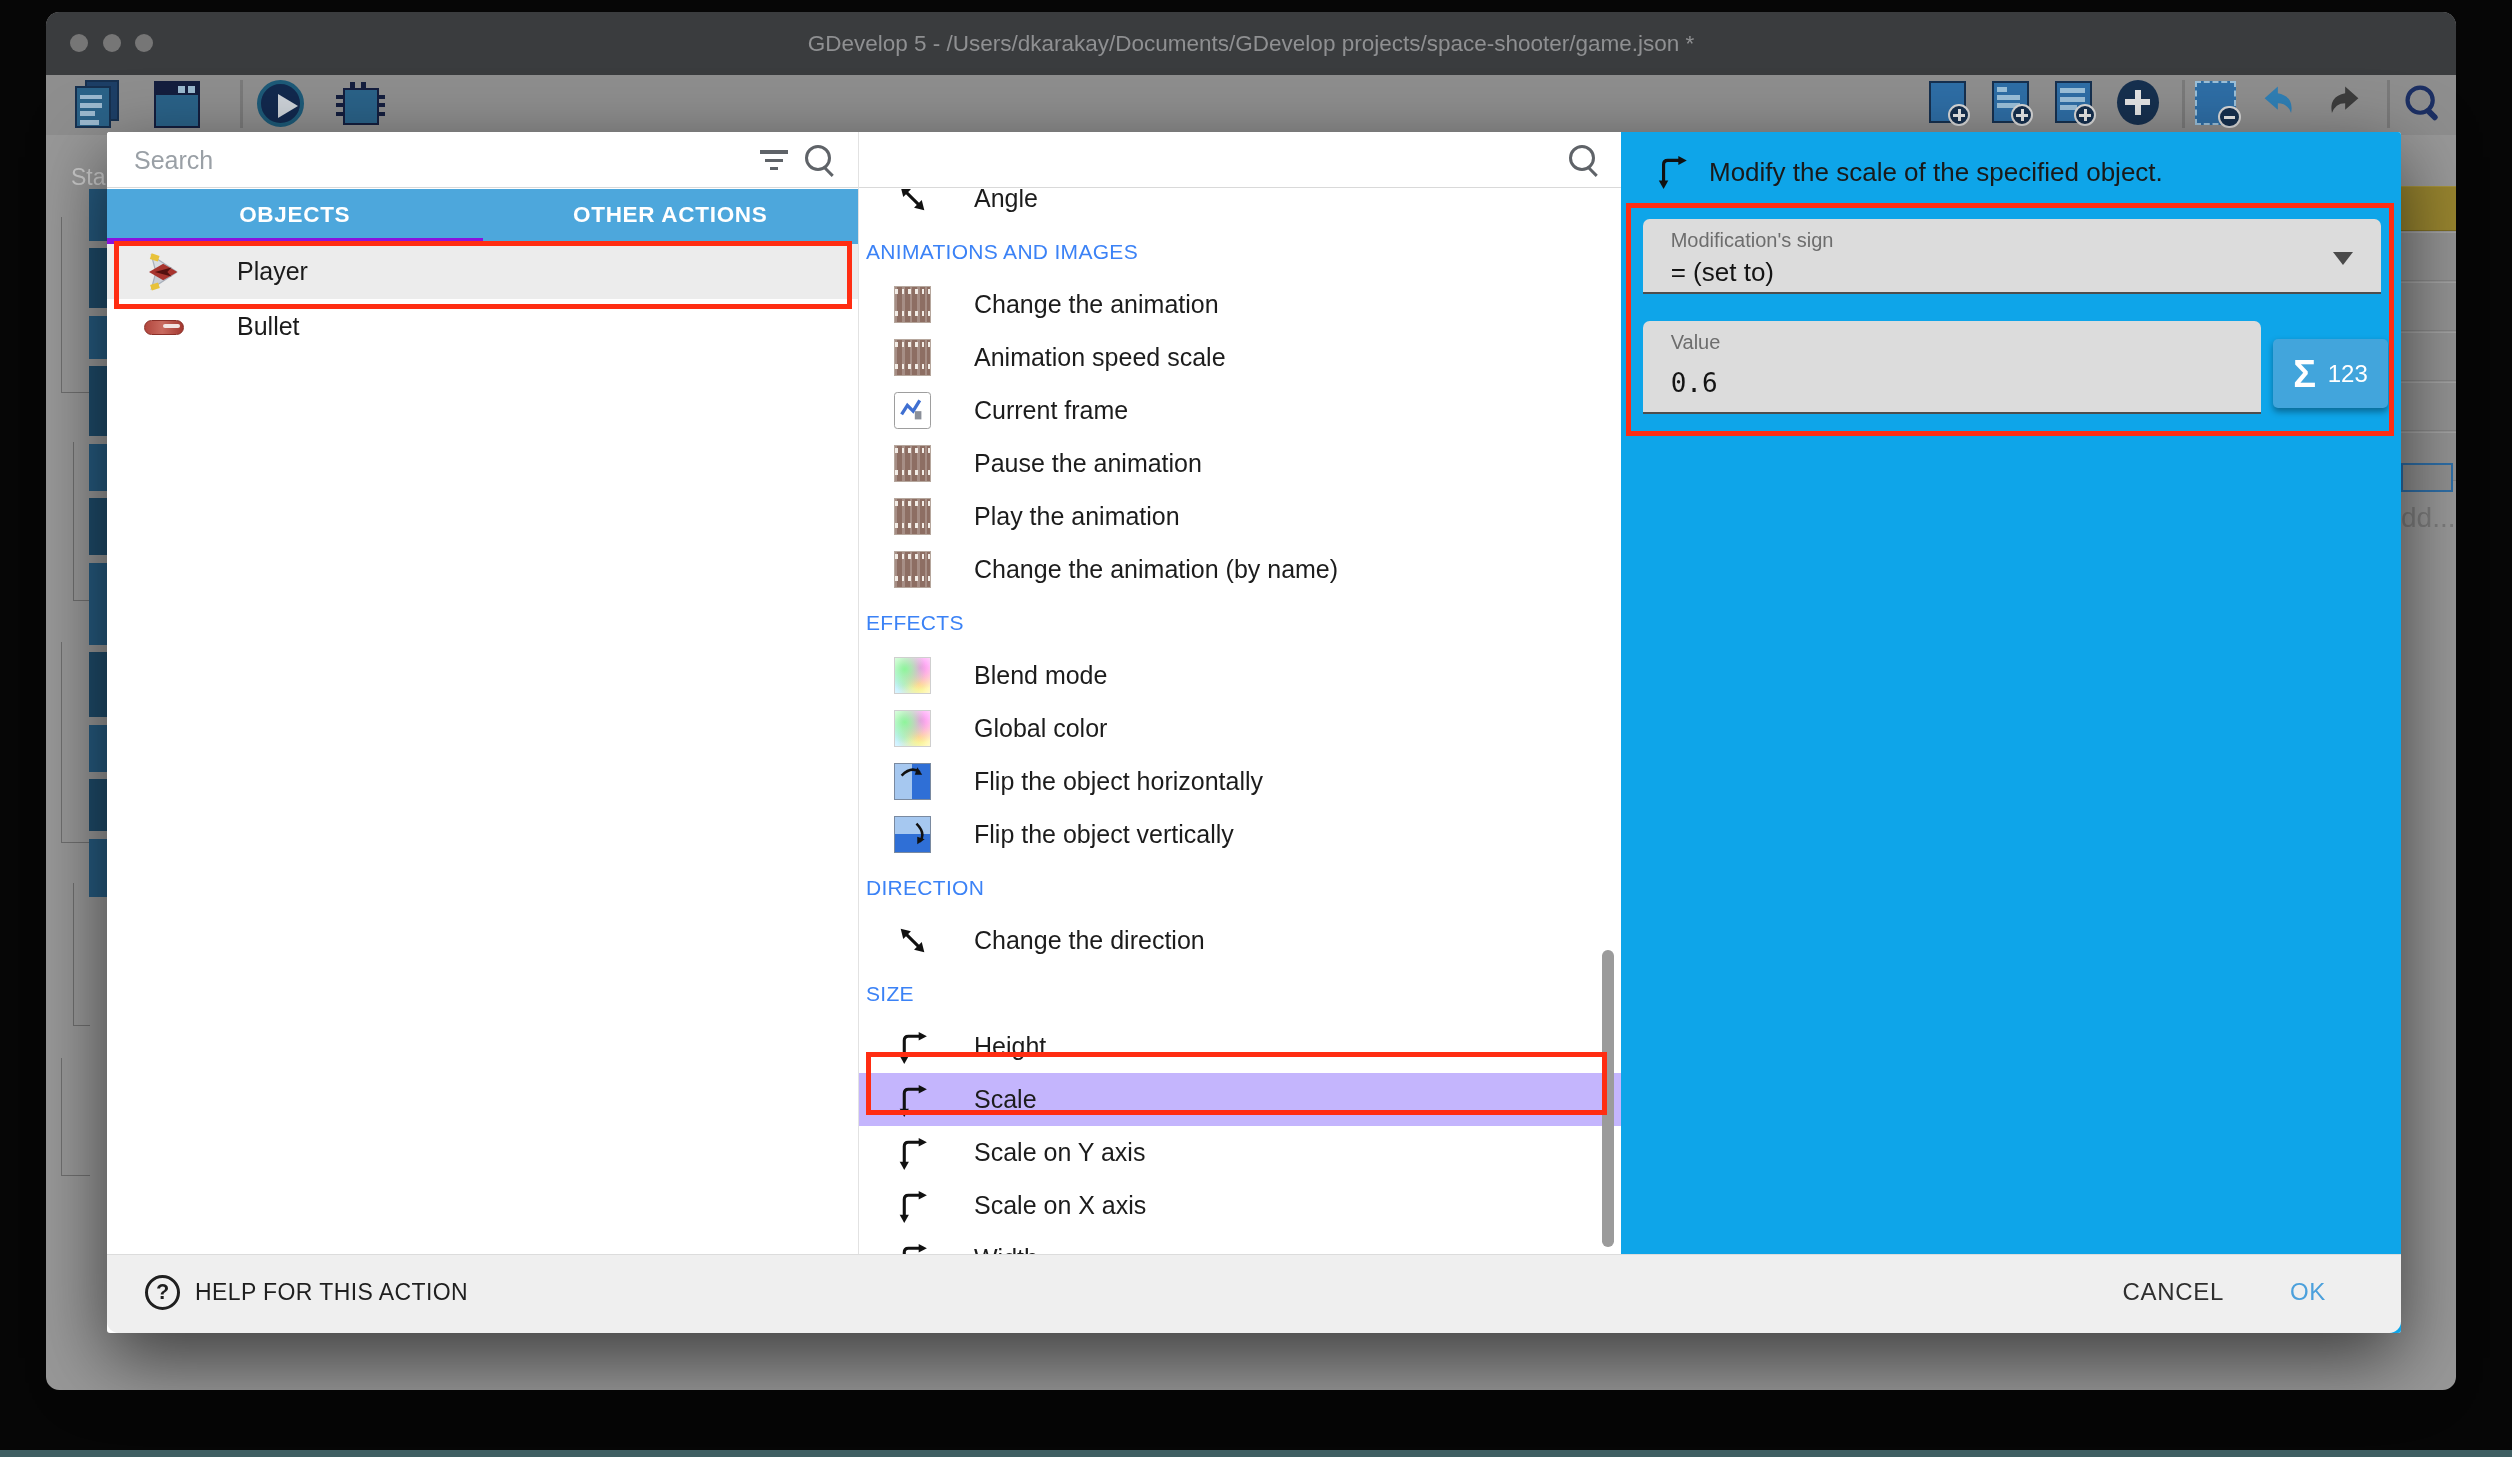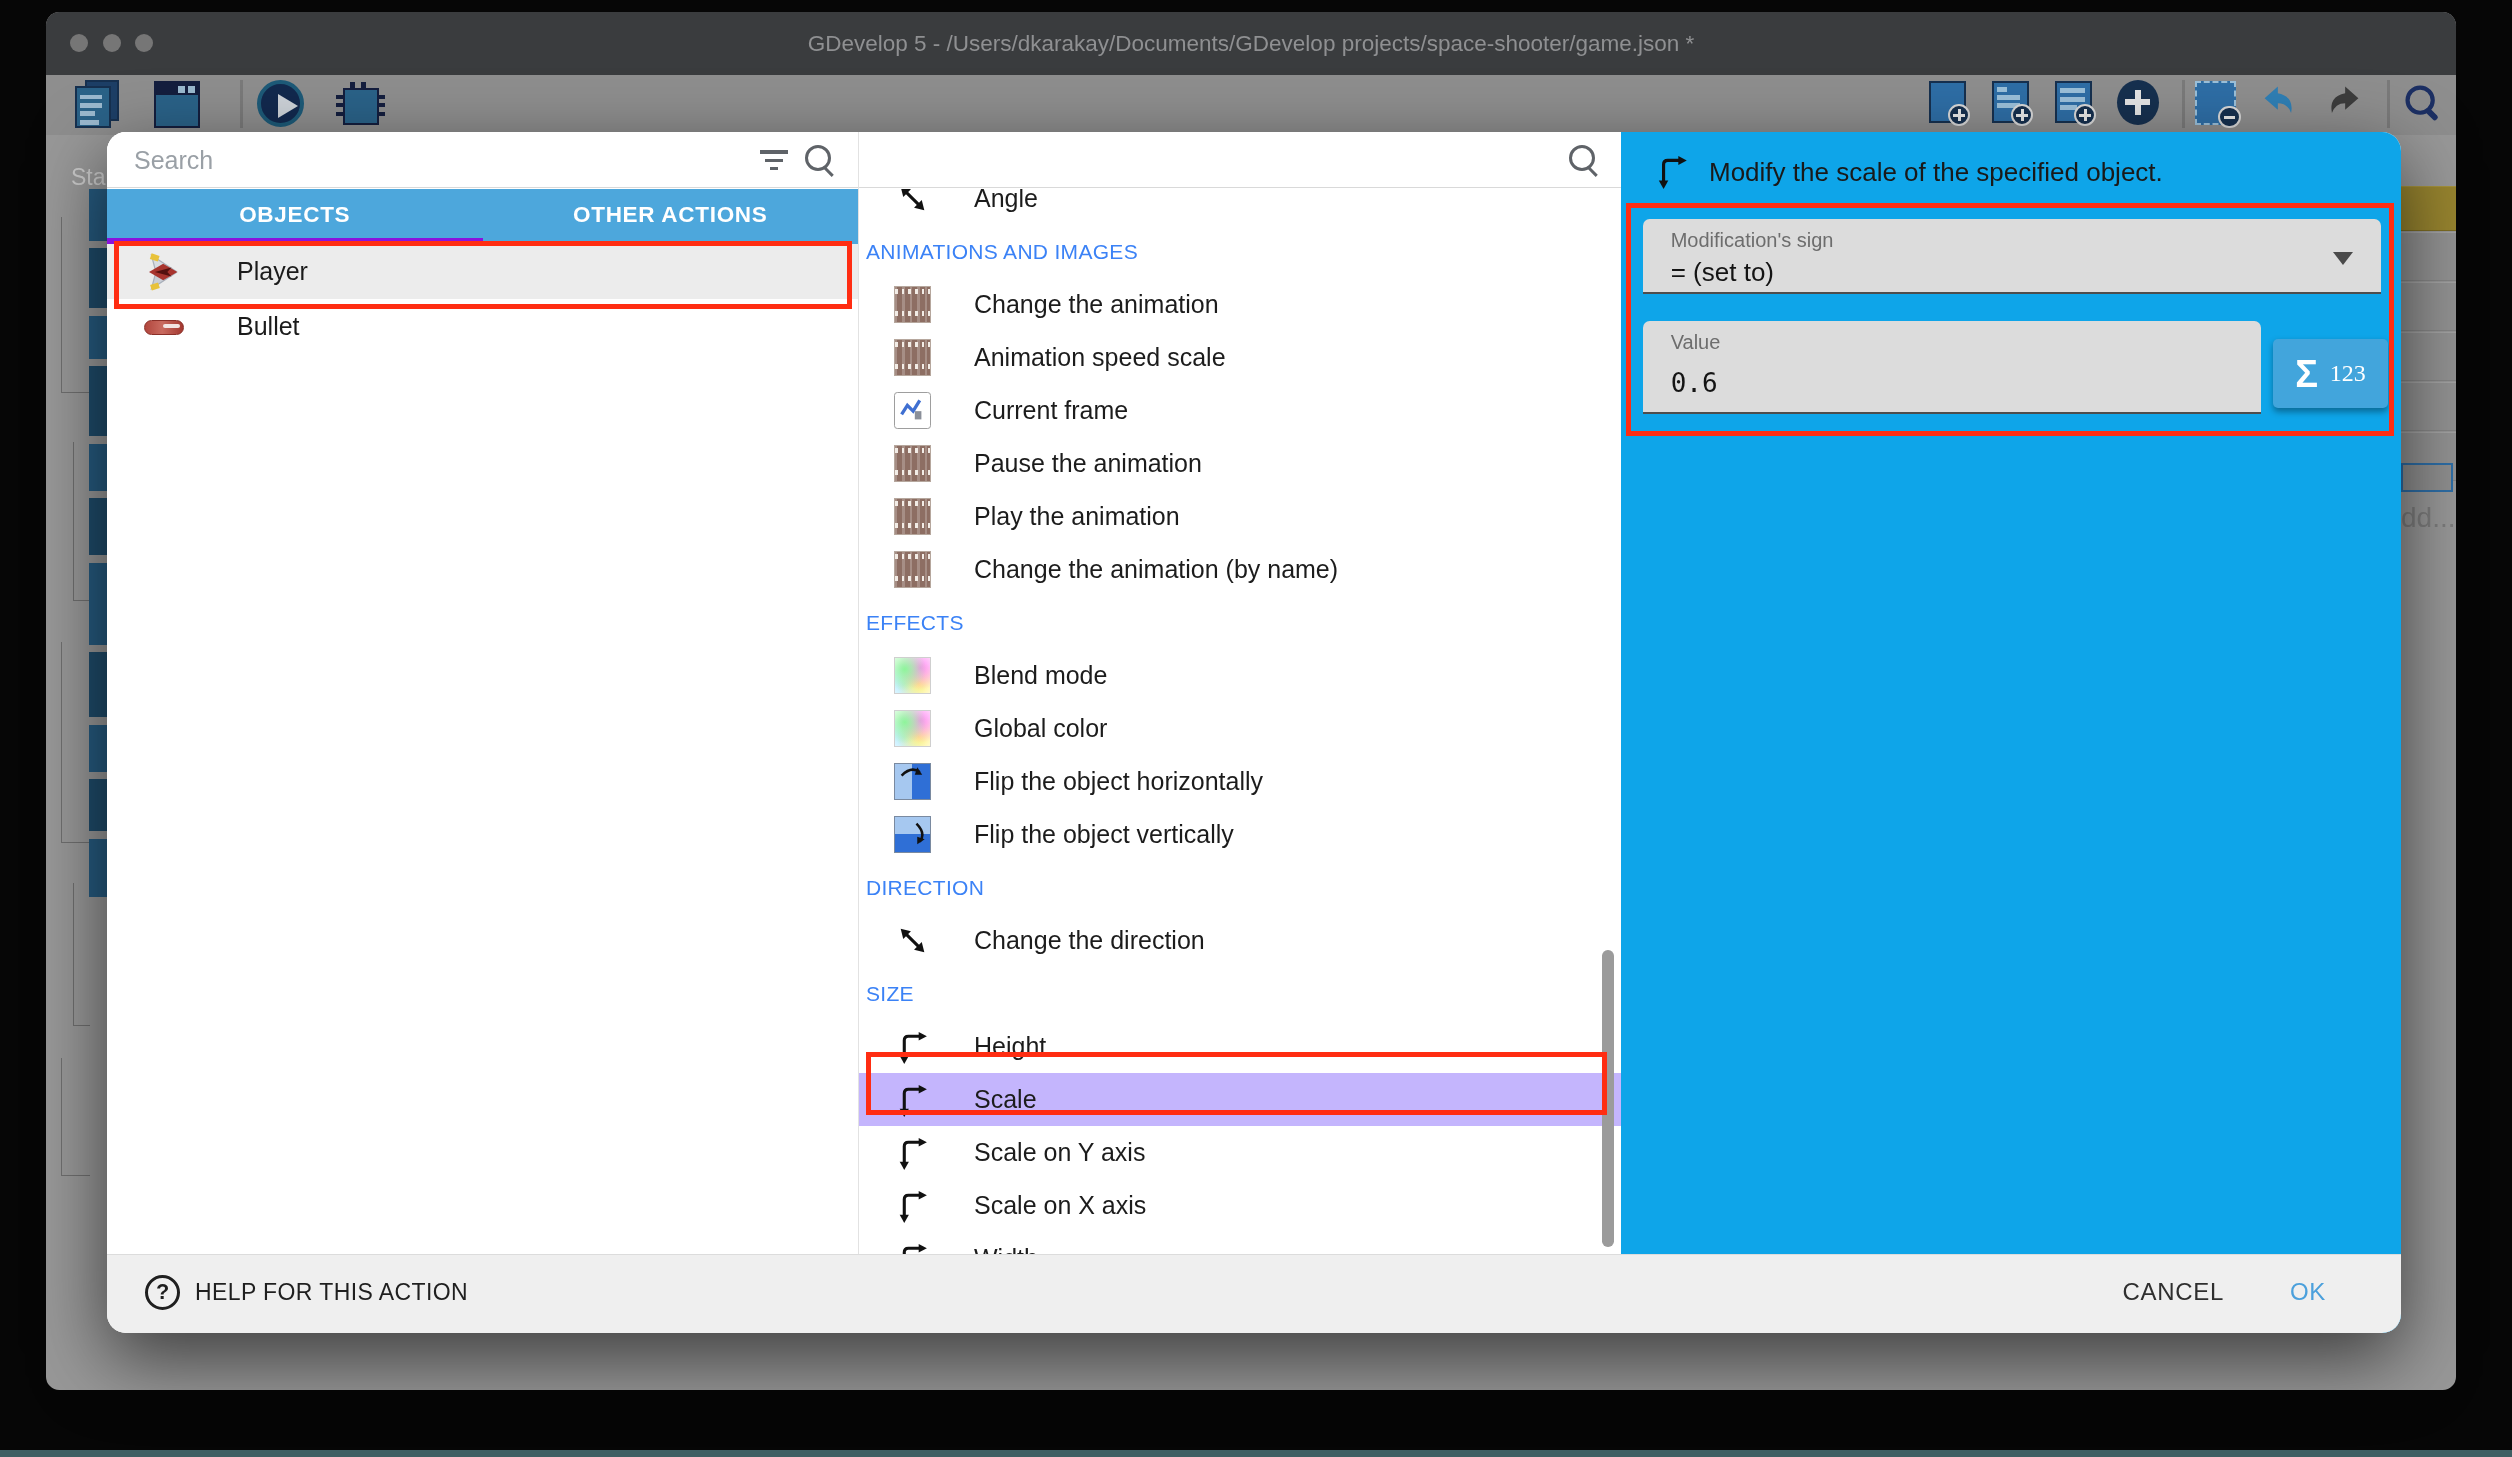--- a/index.html
+++ b/index.html
@@ -43,21 +43,21 @@
   #left-tree{position:absolute;left:15px;top:180px;width:47px;height:983px;}
   .tree-line{position:absolute;border-left:1.7px solid #6f6f6f;border-bottom:1.7px solid #6f6f6f;}
   #left-blocks{position:absolute;left:43px;top:177px;width:20px;}
   .evt-block{width:20px;background:#265b80;margin-bottom:7.5px;}
   .evt-block.alt{background:#1f4c6b;}
   
   #right-strip{position:absolute;right:0;top:122px;width:55px;height:1000px;}
   .r-row{position:absolute;left:0;width:55px;background:#929292;border-top:1.7px solid #a3a3a3;border-bottom:1.7px solid #858585;}
   
   #dialog{position:absolute;left:107px;top:132px;width:2294px;height:1201px;background:#ffffff;
-          border-radius:19px;box-shadow:0 25px 75px rgba(0,0,0,.6);overflow:hidden;}
+          border-radius:3px;box-shadow:0 25px 75px rgba(0,0,0,.6);overflow:hidden;}
   .panel{position:absolute;top:0;bottom:78px;}
   #panel-left{left:0;width:751px;background:#fff;}
   #panel-mid{left:751px;width:763px;background:#fff;border-left:1.7px solid #e2e2e2;}
   #panel-right{left:1514px;width:780px;background:#0ea5e9;}
   .search-row{position:absolute;left:0;right:0;top:0;height:55px;border-bottom:1.7px solid #d9d9d9;background:#fff;}
   .search-row input{position:absolute;left:25px;top:6.7px;right:100px;height:42px;border:none;outline:none;
                     font-size:25px;color:#222;font-family:"Liberation Sans",sans-serif;background:transparent;}
   .search-row input::placeholder{color:#9aa0a6;opacity:1;}
   .mag{position:absolute;top:11.7px;width:33px;height:33px;}
   .mag::before{content:"";position:absolute;left:1.7px;top:1.7px;width:20px;height:20px;border:3.3px solid #5f6368;border-radius:50%;}
@@ -110,21 +110,21 @@
   .hdr-icon{position:absolute;left:32px;top:20px;width:38px;height:38px;}
   #detail-title{position:absolute;left:88px;top:25px;font-size:26px;color:#191919;}
   .field{position:absolute;background:#dcdcdc;border-radius:6.7px 6.7px 0 0;border-bottom:2.5px solid #4d4d4d;box-sizing:border-box;}
   .field .flabel{position:absolute;left:28px;top:10px;font-size:20px;color:#6d6d6d;}
   .field .fvalue{position:absolute;left:28px;top:38px;font-size:26px;color:#141414;}
   .mono{font-family:"DejaVu Sans Mono",monospace;font-size:28px;}
   .caret{position:absolute;right:28px;top:33px;width:0;height:0;border-left:10.8px solid transparent;border-right:10.8px solid transparent;border-top:13.3px solid #4a4a4a;}
   #sigma-btn{position:absolute;background:#42a5dc;border-radius:5px;box-shadow:0 3.3px 6.7px rgba(0,0,0,.35);
              display:flex;align-items:center;justify-content:center;gap:11.7px;color:#fff;}
   #sigma-btn .sig{font-size:38px;font-weight:bold;line-height:1;}
-  #sigma-btn .num{font-size:24px;font-family:Liberation Serif, serif;}
+  #sigma-btn .num{font-size:24px;}
   
   #dlg-footer{position:absolute;left:0;right:0;bottom:0;height:78px;background:#efefef;border-top:0.8px solid #dcdcdc;
               border-radius:0 0 11.7px 11.7px;}
   #help-btn{position:absolute;left:38px;top:20px;display:flex;align-items:center;gap:15px;color:#1f1f1f;}
   #help-circle{width:35px;height:35px;border:3.3px solid #1f1f1f;border-radius:50%;box-sizing:border-box;
                text-align:center;line-height:28px;font-size:21.7px;font-weight:bold;}
   #help-label{font-size:23px;letter-spacing:0.4px;}
   #cancel-btn{position:absolute;right:177px;top:23px;font-size:24px;color:#2f2f2f;letter-spacing:0.7px;}
   #ok-btn{position:absolute;right:75px;top:23px;font-size:24px;color:#4ba0dc;letter-spacing:0.7px;}
   #desktop-strip{position:absolute;left:0;bottom:0;width:100%;height:6.7px;background:#3f5f63;}

